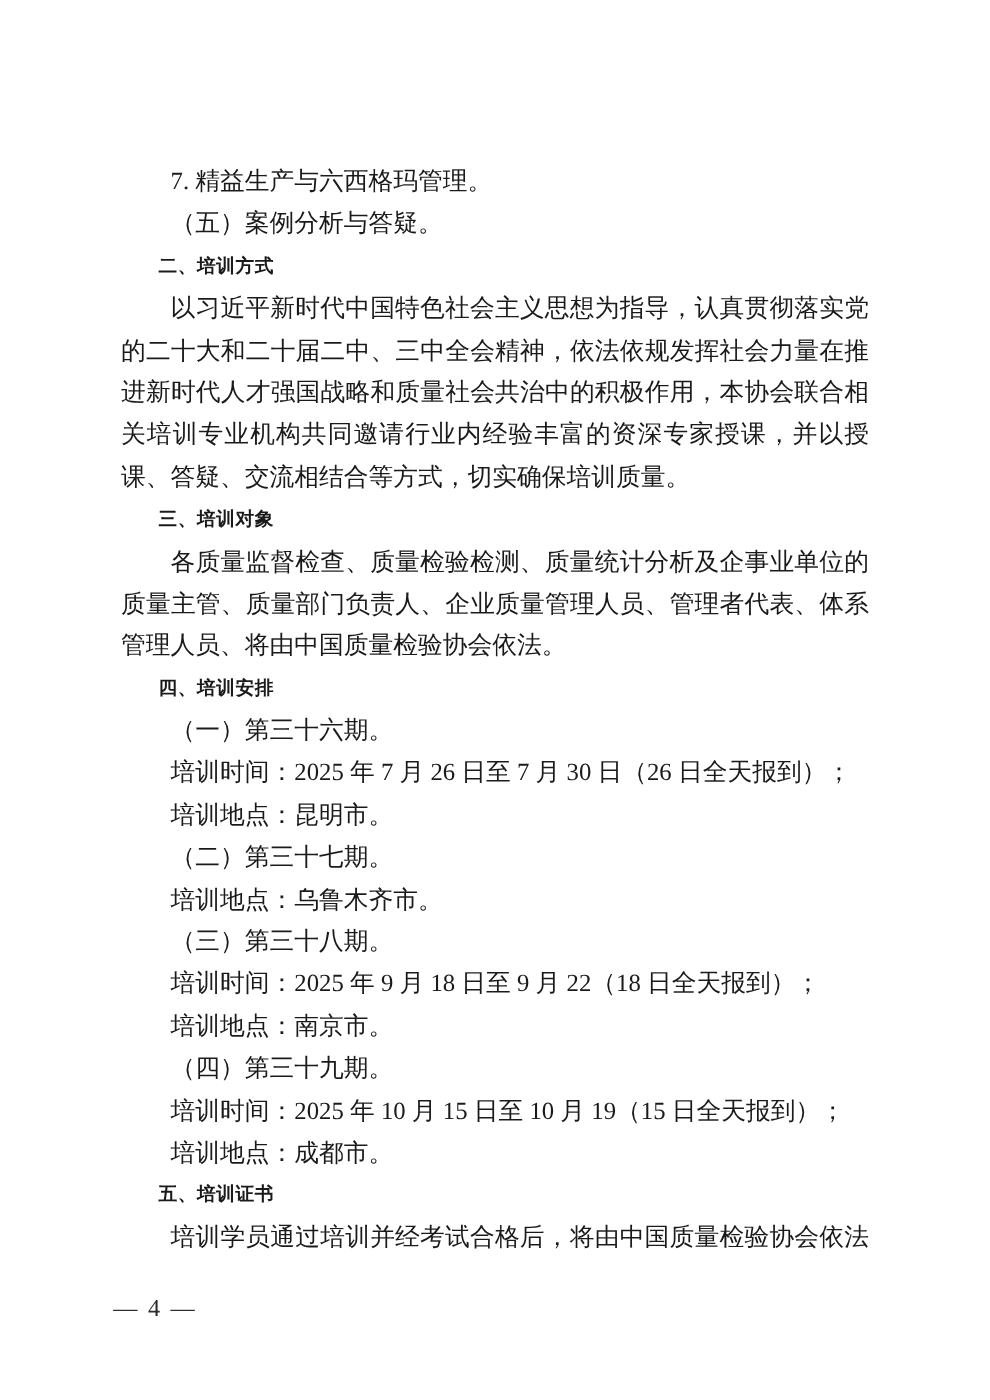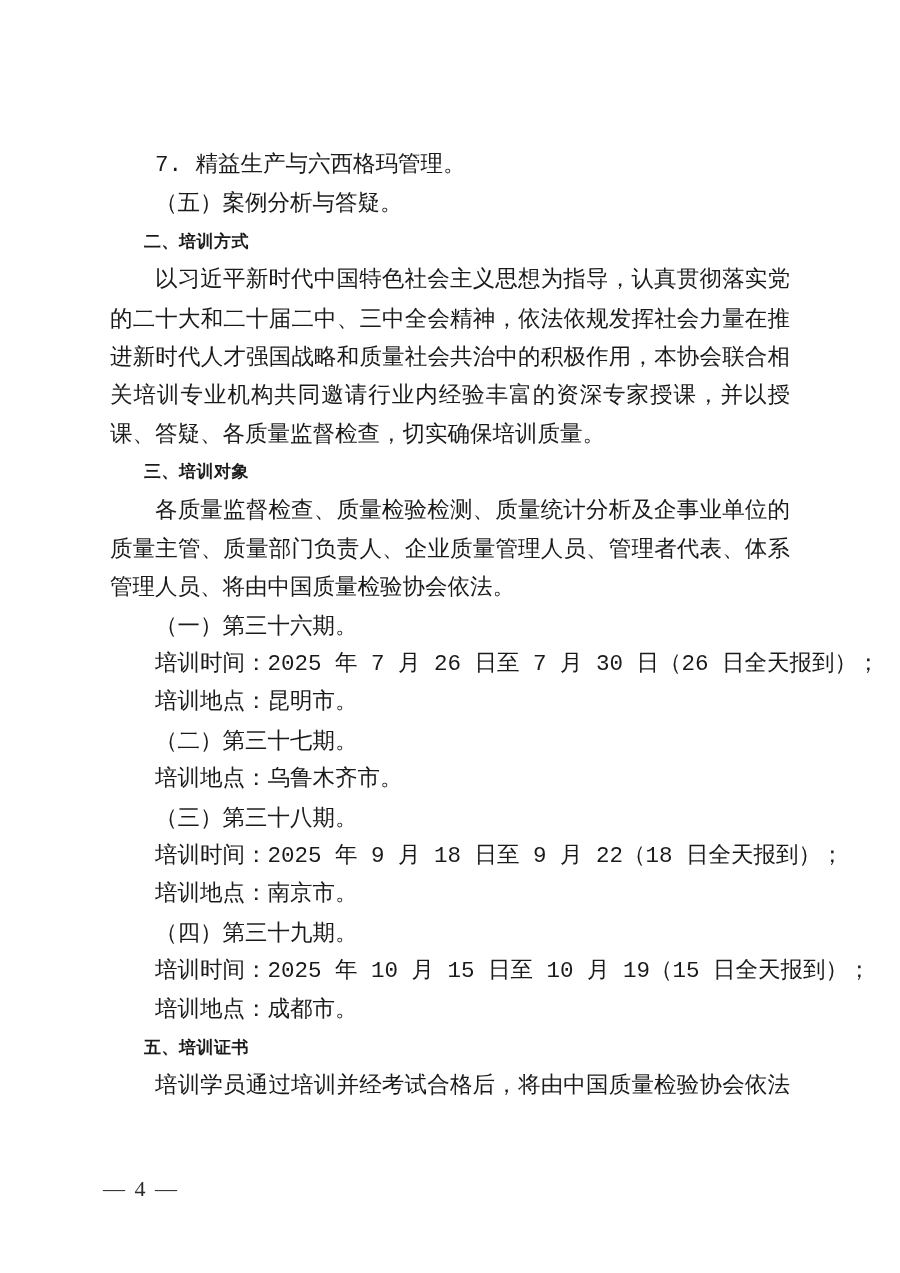--- a/index.html
+++ b/index.html
@@ -29,21 +29,20 @@
   .line {
     display: block;
     height: 38.4px;
     line-height: 38.4px;
     font-size: 22.5px;
     white-space: nowrap;
     text-align: left;
   }
   .indent {
     text-indent: 2em;
-    font-family: Liberation Mono, monospace;
   }
   
   .fill {
     white-space: normal;
     text-align: justify;
     text-align-last: justify;
   }
   
   .b-serif {
     font-weight: 400;
@@ -74,28 +73,29 @@
   <div class="content">
 
     <div class="line indent">7. 精益生产与六西格玛管理。</div>
     <div class="line indent b-serif">（五）案例分析与答疑。</div>
     <div class="line indent b-hei">二、培训方式</div>
 
     <div class="line indent fill">以习近平新时代中国特色社会主义思想为指导，认真贯彻落实党</div>
     <div class="line fill">的二十大和二十届二中、三中全会精神，依法依规发挥社会力量在推</div>
     <div class="line fill">进新时代人才强国战略和质量社会共治中的积极作用，本协会联合相</div>
     <div class="line fill">关培训专业机构共同邀请行业内经验丰富的资深专家授课，并以授</div>
-    <div class="line">课、答疑、各质量监督检查，切实确保培训质量。</div>
+    <div class="line">课、答疑、交流相结合等方式，切实确保培训质量。</div>
 
     <div class="line indent b-hei">三、培训对象</div>
 
     <div class="line indent fill">各质量监督检查、质量检验检测、质量统计分析及企事业单位的</div>
     <div class="line fill">质量主管、质量部门负责人、企业质量管理人员、管理者代表、体系</div>
     <div class="line">管理人员、将由中国质量检验协会依法。</div>
 
+    <div class="line indent b-hei">四、培训安排</div>
 
     <div class="line indent b-serif">（一）第三十六期。</div>
     <div class="line indent">培训时间：2025 年 7 月 26 日至 7 月 30 日（26 日全天报到）；</div>
     <div class="line indent">培训地点：昆明市。</div>
 
     <div class="line indent b-serif">（二）第三十七期。</div>
     <div class="line indent">培训地点：乌鲁木齐市。</div>
 
     <div class="line indent b-serif">（三）第三十八期。</div>
     <div class="line indent">培训时间：2025 年 9 月 18 日至 9 月 22（18 日全天报到）；</div>

